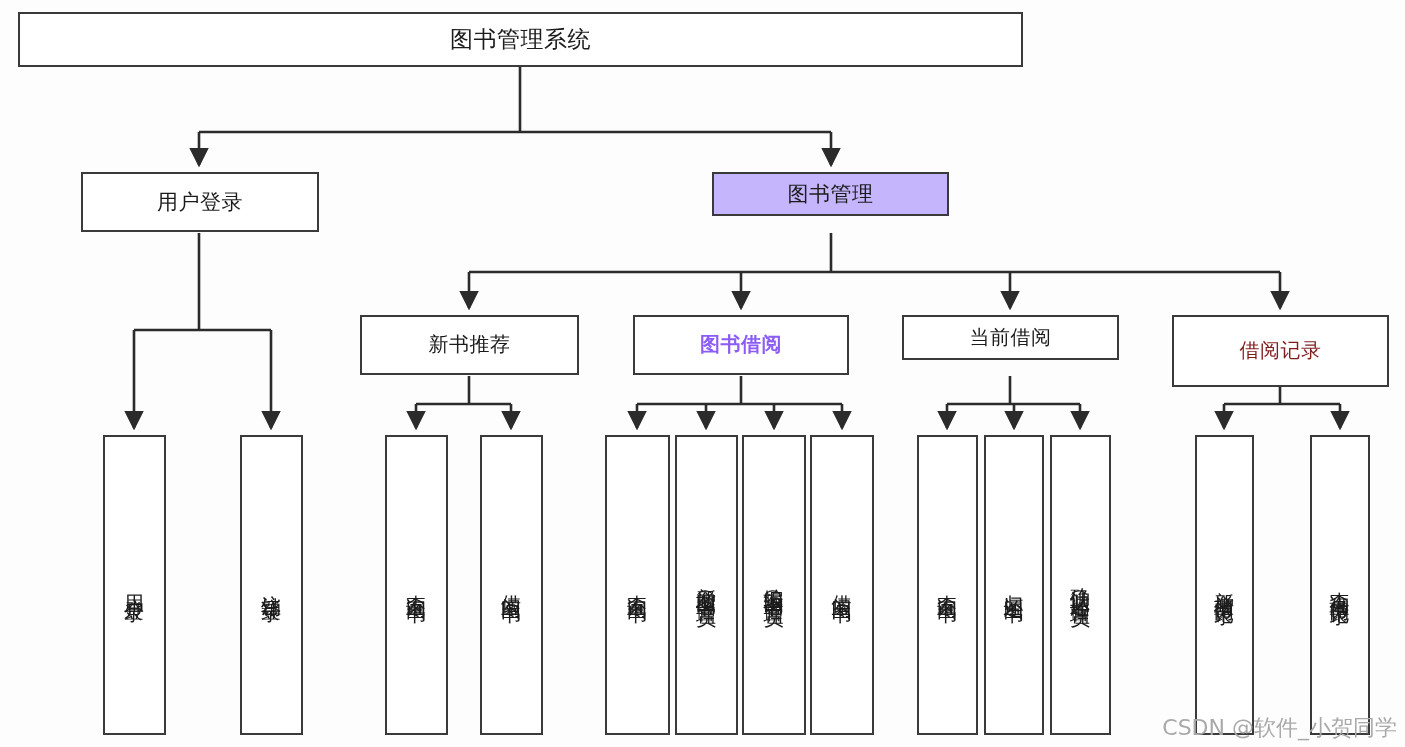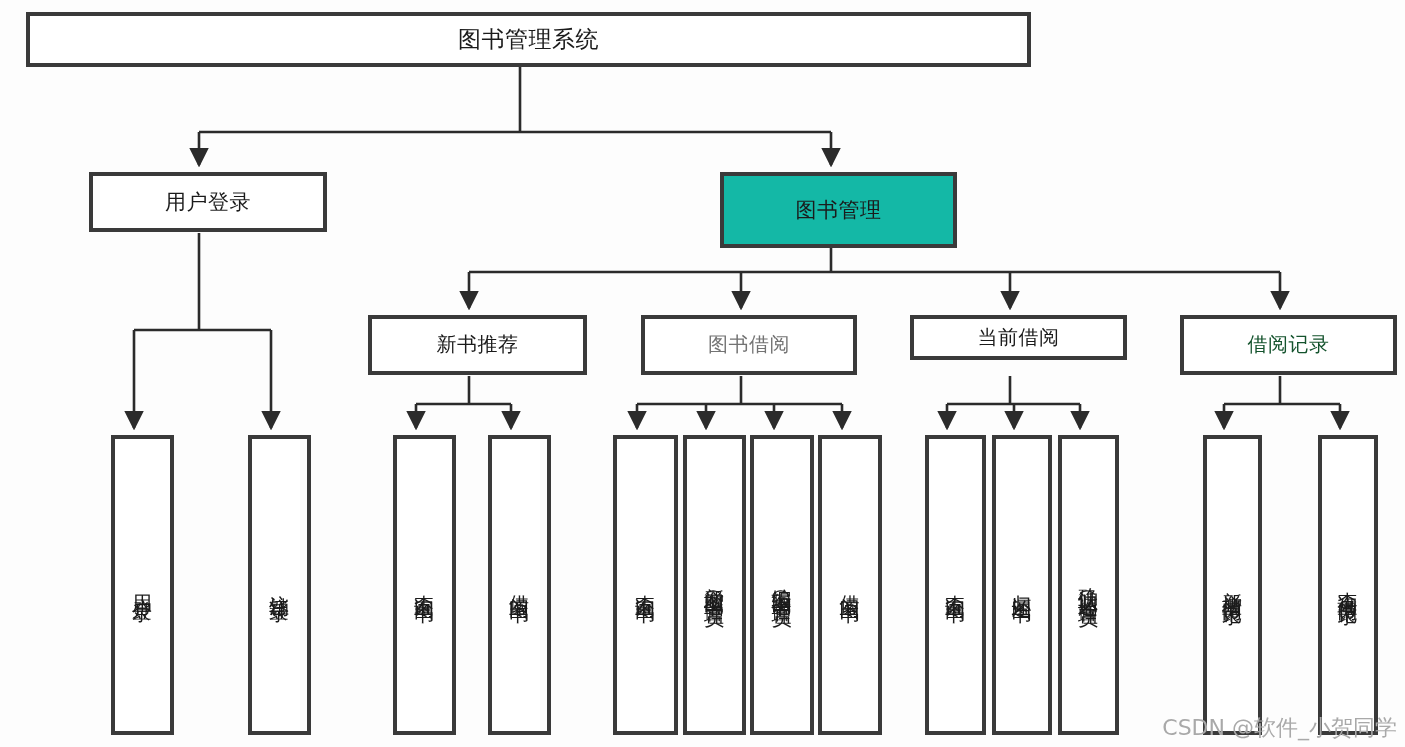--- a/index.html
+++ b/index.html
@@ -23,28 +23,27 @@
     top: 0;
     width: 1405px;
     height: 747px;
     pointer-events: none;
   }
   
   .node {
     position: absolute;
     box-sizing: border-box;
     background: #ffffff;
-    border: 4px solid #8b5cf6;
+    border: 2px solid #8b5cf6;
     display: flex;
     align-items: center;
     justify-content: center;
     color: #1b1b1b;
     line-height: 1.18;
     letter-spacing: 0.5px;
-    margin-left: 8px;
   }
   .node-root {
     font-size: 23px;
   }
   .node-l1 {
     font-size: 21px;
   }
   .node-l2 {
     font-size: 20px;
   }
@@ -132,34 +131,34 @@
     </g>
   </svg>
 
   <div class="node node-root" style="left: 18px; top: 12px; width: 1005px; height: 55px; border-color: rgb(58, 58, 58); background: rgb(255, 255, 255); color: rgb(27, 27, 27);">
     <span class="htext">图书管理系统</span>
   </div>
 
   <div class="node node-l1" style="left: 81px; top: 172px; width: 238px; height: 60px; border-color: rgb(58, 58, 58); background: rgb(255, 255, 255); color: rgb(27, 27, 27);">
     <span class="htext">用户登录</span>
   </div>
-  <div class="node node-l1" style="left: 712px; top: 172px; width: 237px; height: 76px; border-color: rgb(58, 58, 58); background: #14b8a6; color: rgb(27, 27, 27);">
+  <div class="node node-l1" style="left: 712px; top: 172px; width: 237px; height: 44px; border-color: rgb(58, 58, 58); background: #c4b5fd; color: rgb(27, 27, 27);">
     <span class="htext">图书管理</span>
   </div>
 
   <div class="node node-l2" style="left: 360px; top: 315px; width: 219px; height: 60px; border-color: rgb(58, 58, 58); background: rgb(255, 255, 255); color: rgb(27, 27, 27);">
     <span class="htext">新书推荐</span>
   </div>
-  <div class="node node-l2" style="left: 633px; top: 315px; width: 216px; height: 60px; border-color: rgb(58, 58, 58); background: rgb(255, 255, 255); color: #737373;">
+  <div class="node node-l2" style="left: 633px; top: 315px; width: 216px; height: 60px; border-color: rgb(58, 58, 58); background: rgb(255, 255, 255); color: #8b5cf6; font-weight: bold;">
     <span class="htext">图书借阅</span>
   </div>
   <div class="node node-l2" style="left: 902px; top: 315px; width: 217px; height: 45px; border-color: rgb(58, 58, 58); background: rgb(255, 255, 255); color: rgb(27, 27, 27);">
     <span class="htext">当前借阅</span>
   </div>
-  <div class="node node-l2" style="left: 1172px; top: 315px; width: 217px; height: 60px; border-color: rgb(58, 58, 58); background: rgb(255, 255, 255); color: #14532d;">
+  <div class="node node-l2" style="left: 1172px; top: 315px; width: 217px; height: 72px; border-color: rgb(58, 58, 58); background: rgb(255, 255, 255); color: #7f1d1d;">
     <span class="htext">借阅记录</span>
   </div>
 
   <div class="node node-leaf" style="left: 103px; top: 435px; width: 63px; height: 300px; border-color: rgb(58, 58, 58); background: rgb(255, 255, 255); color: rgb(27, 27, 27);">
     <span class="vtext">用户登录</span>
   </div>
   <div class="node node-leaf" style="left: 240px; top: 435px; width: 63px; height: 300px; border-color: rgb(58, 58, 58); background: rgb(255, 255, 255); color: rgb(27, 27, 27);">
     <span class="vtext">注销登录</span>
   </div>
   <div class="node node-leaf" style="left: 385px; top: 435px; width: 63px; height: 300px; border-color: rgb(58, 58, 58); background: rgb(255, 255, 255); color: rgb(27, 27, 27);">

